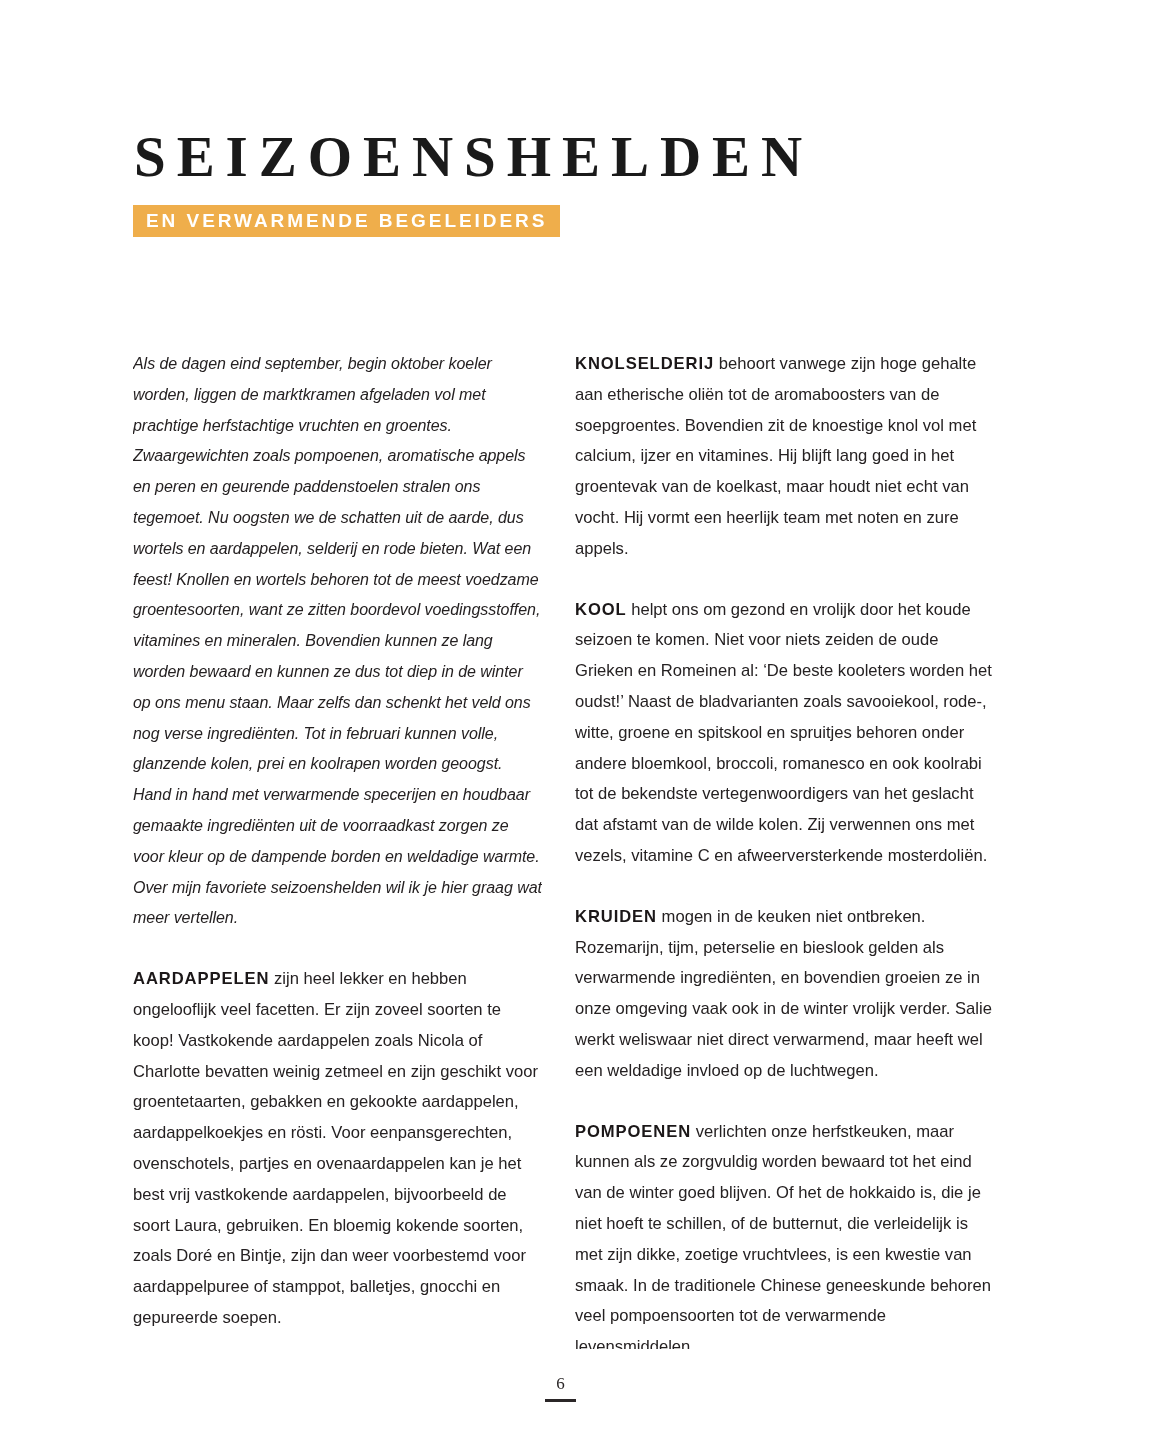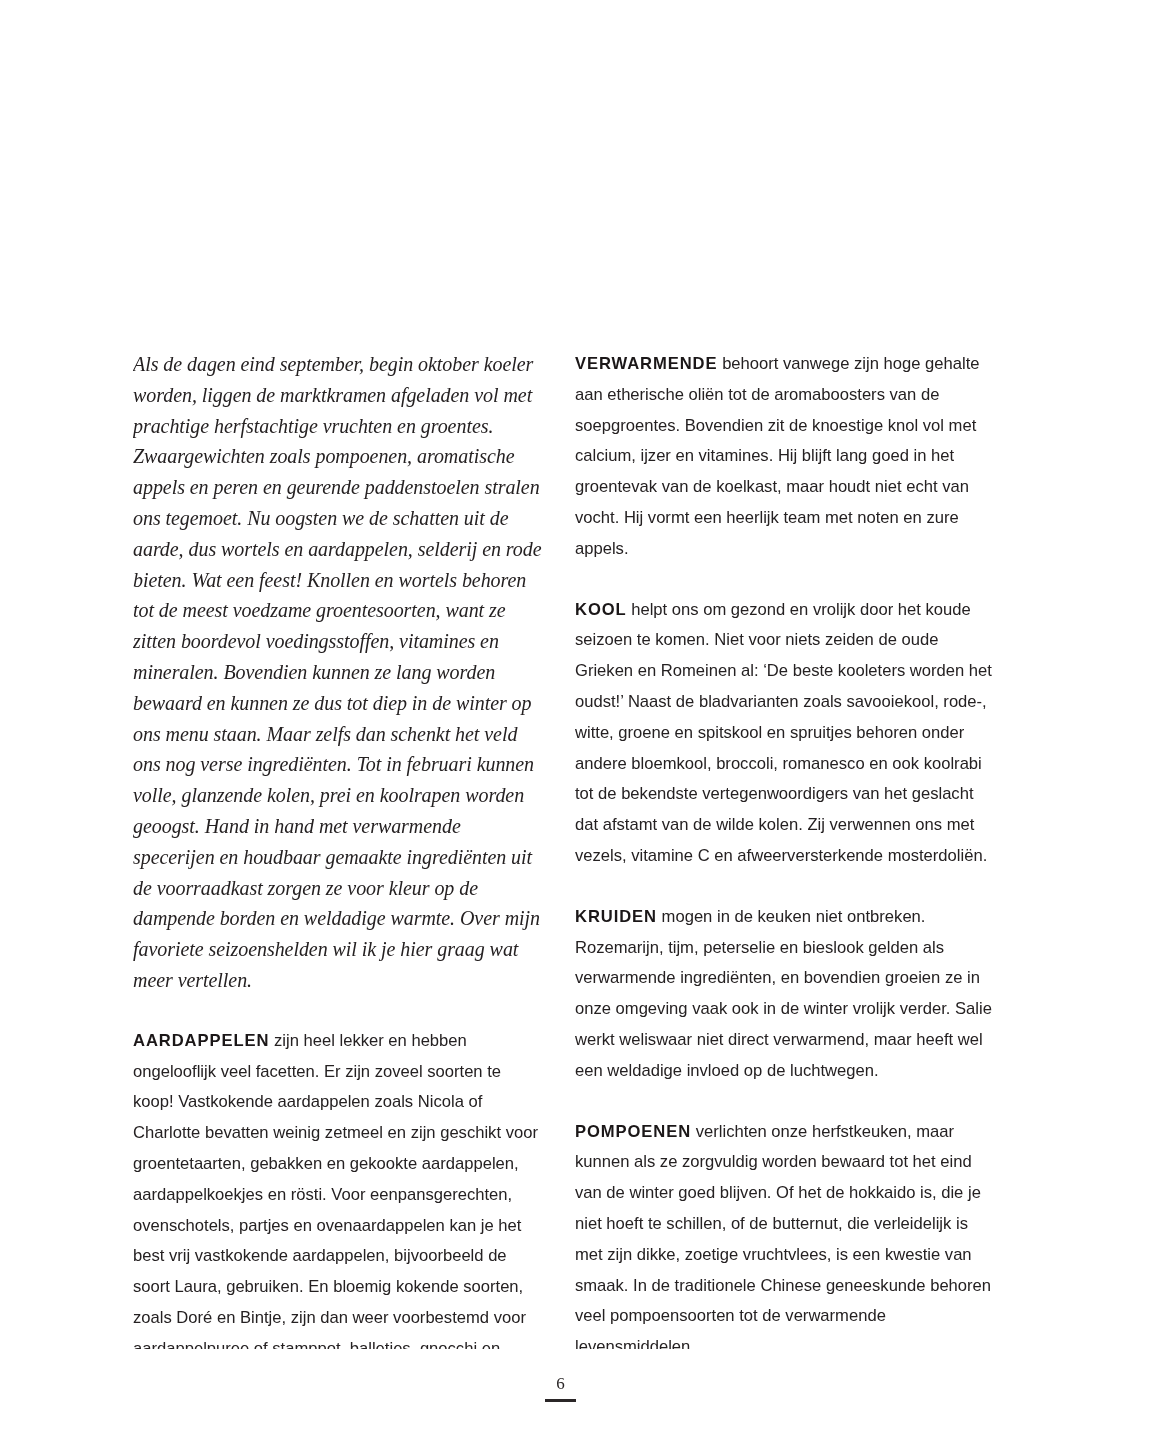--- a/index.html
+++ b/index.html
@@ -79,23 +79,22 @@
     font-size: 16.6px;
     line-height: 30.8px;
     color: #252122;
     text-align: left;
     hyphens: none;
   }
   .para:last-child { margin-bottom: 12px; }
 
   .para.intro {
     font-style: italic;
-    font-size: 20px;
+    font-size: 16px;
     letter-spacing: -0.003em;
-    font-family: Liberation Serif, serif;
   }
 
   .lead-in {
     font-weight: 700;
     letter-spacing: 0.055em;
     color: #1b1718;
   }
 
   
   .folio {
@@ -118,35 +117,41 @@
     height: 3px;
     background: #2b2728;
     margin: 5px auto 0 auto;
   }
 </style>
 </head>
 <body>
 
 <div class="page">
 
+  <div class="masthead">
+    <h1 class="headline">SEIZOENSHELDEN</h1>
+    <div class="kicker-band">
+      <span class="kicker-text">EN VERWARMENDE BEGELEIDERS</span>
+    </div>
+  </div>
 
   <div class="column column-left">
 
     <p class="para intro">Als de dagen eind september, begin oktober koeler worden, liggen de marktkramen afgeladen vol met prachtige herfstachtige vruchten en groentes. Zwaargewichten zoals pompoenen, aromatische appels en peren en geurende paddenstoelen stralen ons tegemoet. Nu oogsten we de schatten uit de aarde, dus wortels en aardappelen, selderij en rode bieten. Wat een feest! Knollen en wortels behoren tot de meest voedzame groentesoorten, want ze zitten boordevol voedingsstoffen, vitamines en mineralen. Bovendien kunnen ze lang worden bewaard en kunnen ze dus tot diep in de winter op ons menu staan. Maar zelfs dan schenkt het veld ons nog verse ingrediënten. Tot in februari kunnen volle, glanzende kolen, prei en koolrapen worden geoogst. Hand in hand met verwarmende specerijen en houdbaar gemaakte ingrediënten uit de voorraadkast zorgen ze voor kleur op de dampende borden en weldadige warmte. Over mijn favoriete seizoenshelden wil ik je hier graag wat meer vertellen.</p>
 
     <p class="para">
       <span class="lead-in">AARDAPPELEN</span><span> zijn heel lekker en hebben ongelooflijk veel facetten. Er zijn zoveel soorten te koop! Vastkokende aardappelen zoals Nicola of Charlotte bevatten weinig zetmeel en zijn geschikt voor groentetaarten, gebakken en gekookte aardappelen, aardappelkoekjes en rösti. Voor eenpansgerechten, ovenschotels, partjes en ovenaardappelen kan je het best vrij vastkokende aardappelen, bijvoorbeeld de soort Laura, gebruiken. En bloemig kokende soorten, zoals Doré en Bintje, zijn dan weer voorbestemd voor aardappelpuree of stamppot, balletjes, gnocchi en gepureerde soepen.</span>
     </p>
 
   </div>
 
   <div class="column column-right">
 
     <p class="para">
-      <span class="lead-in">VERWARMENDE</span><span> behoort vanwege zijn hoge gehalte aan etherische oliën tot de aromaboosters van de soepgroentes. Bovendien zit de knoestige knol vol met calcium, ijzer en vitamines. Hij blijft lang goed in het groentevak van de koelkast, maar houdt niet echt van vocht. Hij vormt een heerlijk team met noten en zure appels.</span>
+      <span class="lead-in">KNOLSELDERIJ</span><span> behoort vanwege zijn hoge gehalte aan etherische oliën tot de aromaboosters van de soepgroentes. Bovendien zit de knoestige knol vol met calcium, ijzer en vitamines. Hij blijft lang goed in het groentevak van de koelkast, maar houdt niet echt van vocht. Hij vormt een heerlijk team met noten en zure appels.</span>
     </p>
 
     <p class="para">
       <span class="lead-in">KOOL</span><span> helpt ons om gezond en vrolijk door het koude seizoen te komen. Niet voor niets zeiden de oude Grieken en Romeinen al: ‘De beste kooleters worden het oudst!’ Naast de bladvarianten zoals savooiekool, rode-, witte, groene en spitskool en spruitjes behoren onder andere bloemkool, broccoli, romanesco en ook koolrabi tot de bekendste vertegenwoordigers van het geslacht dat afstamt van de wilde kolen. Zij verwennen ons met vezels, vitamine C en afweerversterkende mosterdoliën.</span>
     </p>
 
     <p class="para">
       <span class="lead-in">KRUIDEN</span><span> mogen in de keuken niet ontbreken. Rozemarijn, tijm, peterselie en bieslook gelden als verwarmende ingrediënten, en bovendien groeien ze in onze omgeving vaak ook in de winter vrolijk verder. Salie werkt weliswaar niet direct verwarmend, maar heeft wel een weldadige invloed op de luchtwegen.</span>
     </p>
 

